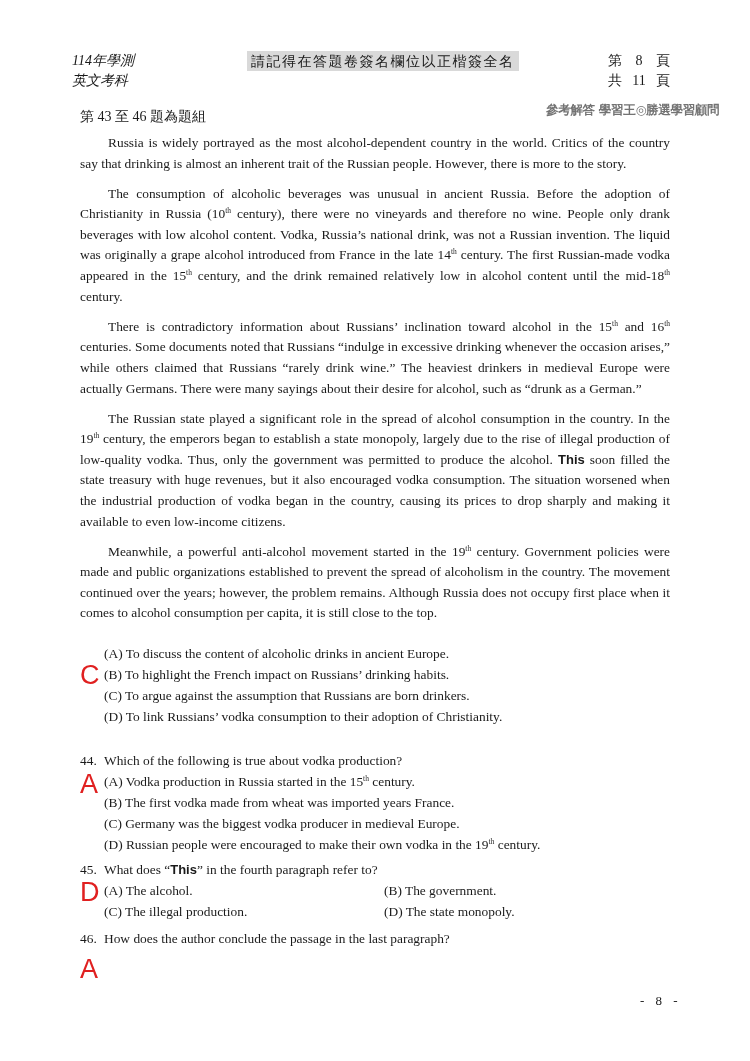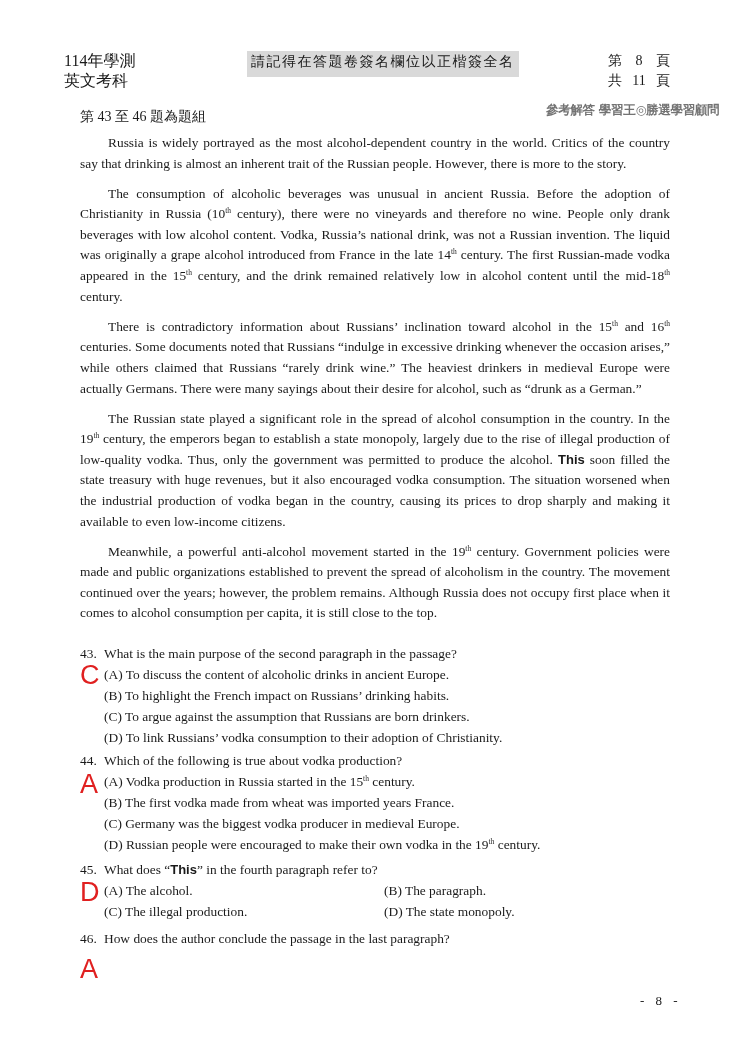--- a/index.html
+++ b/index.html
@@ -1,23 +1,23 @@
 <!DOCTYPE html>
 <html><head>
 <meta charset="utf-8">
 <style>
   html, body { margin: 0; padding: 0; background: #ffffff; }
   body {
     width: 750px; height: 1061px; position: relative; overflow: hidden;
     font-family: "Liberation Serif", "DejaVu Serif", serif;
     color: #1a1a1a;
   }
-  .header-left { position: absolute; left: 64px; top: 51px; font-size: 16px; line-height: 20px; }
+  .header-left { position: absolute; left: 72px; top: 51px; font-size: 14px; line-height: 20px; font-style: italic; }
   .header-center {
-    position: absolute; left: 247px; top: 51px; height: 26px; line-height: 22px;
+    position: absolute; left: 247px; top: 51px; height: 20px; line-height: 22px;
     padding: 0 4px; background: #d9d9d9; font-size: 14px; letter-spacing: 1.5px;
   }
   .header-right { position: absolute; left: 608px; top: 51px; font-size: 14px; line-height: 20px; }
   .header-right .row { display: flex; width: 62px; justify-content: space-between; }
   .group-label {
     position: absolute; left: 80px; top: 108px; font-size: 14px; line-height: 18px;
   }
   .answer-source {
     position: absolute; left: 546px; top: 102px; font-size: 12.5px; line-height: 16px;
     color: #737373; font-family: "DejaVu Sans", "Liberation Sans", sans-serif; font-weight: bold;
@@ -69,24 +69,20 @@
 
 <div class="passage">
   <p><span>Russia is widely portrayed as the most alcohol-dependent country in the world. Critics of the country say that drinking is almost an inherent trait of the Russian people. However, there is more to the story.</span></p>
   <p><span>The consumption of alcoholic beverages was unusual in ancient Russia. Before the adoption of Christianity in Russia (10</span><sup>th</sup><span> century), there were no vineyards and therefore no wine. People only drank beverages with low alcohol content. Vodka, Russia’s national drink, was not a Russian invention. The liquid was originally a grape alcohol introduced from France in the late 14</span><sup>th</sup><span> century. The first Russian-made vodka appeared in the 15</span><sup>th</sup><span> century, and the drink remained relatively low in alcohol content until the mid-18</span><sup>th</sup><span> century.</span></p>
   <p><span>There is contradictory information about Russians’ inclination toward alcohol in the 15</span><sup>th</sup><span> and 16</span><sup>th</sup><span> centuries. Some documents noted that Russians “indulge in excessive drinking whenever the occasion arises,” while others claimed that Russians “rarely drink wine.” The heaviest drinkers in medieval Europe were actually Germans. There were many sayings about their desire for alcohol, such as “drunk as a German.”</span></p>
   <p><span>The Russian state played a significant role in the spread of alcohol consumption in the country. In the 19</span><sup>th</sup><span> century, the emperors began to establish a state monopoly, largely due to the rise of illegal production of low-quality vodka. Thus, only the government was permitted to produce the alcohol. </span><b style="font-family: &quot;Liberation Sans&quot;, &quot;DejaVu Sans&quot;, sans-serif; font-size: 13px;">This</b><span> soon filled the state treasury with huge revenues, but it also encouraged vodka consumption. The situation worsened when the industrial production of vodka began in the country, causing its prices to drop sharply and making it available to even low-income citizens.</span></p>
   <p><span>Meanwhile, a powerful anti-alcohol movement started in the 19</span><sup>th</sup><span> century. Government policies were made and public organizations established to prevent the spread of alcoholism in the country. The movement continued over the years; however, the problem remains. Although Russia does not occupy first place when it comes to alcohol consumption per capita, it is still close to the top.</span></p>
 </div>
 
 <div class="question" style="top:643px;">
-  <div class="q-stem">
-    <span class="q-num">43.</span>
-    <span>What is the main purpose of the second paragraph in the passage?</span>
-  </div>
   <div class="option">(A) To discuss the content of alcoholic drinks in ancient Europe.</div>
   <div class="option">(B) To highlight the French impact on Russians’ drinking habits.</div>
   <div class="option">(C) To argue against the assumption that Russians are born drinkers.</div>
   <div class="option">(D) To link Russians’ vodka consumption to their adoption of Christianity.</div>
 </div>
 <div class="answer-mark" style="left:80px; top:662px;">C</div>
 
 <div class="question" style="top:750px;">
   <div class="q-stem">
     <span class="q-num">44.</span>
@@ -99,21 +95,21 @@
 </div>
 <div class="answer-mark" style="left:80px; top:771px;">A</div>
 
 <div class="question" style="top:859px;">
   <div class="q-stem">
     <span class="q-num">45.</span>
     <span><span>What does “</span><b style="font-family:'Liberation Sans','DejaVu Sans',sans-serif;font-size:13px;">This</b><span>” in the fourth paragraph refer to?</span></span>
   </div>
   <div class="two-col">
     <div class="col">(A) The alcohol.</div>
-    <div class="col">(B) The paragraph.</div>
+    <div class="col">(B) The government.</div>
   </div>
   <div class="two-col">
     <div class="col">(C) The illegal production.</div>
     <div class="col">(D) The state monopoly.</div>
   </div>
 </div>
 <div class="answer-mark" style="left:80px; top:879px;">D</div>
 
 <div class="question" style="top:928px;">
   <div class="q-stem">

